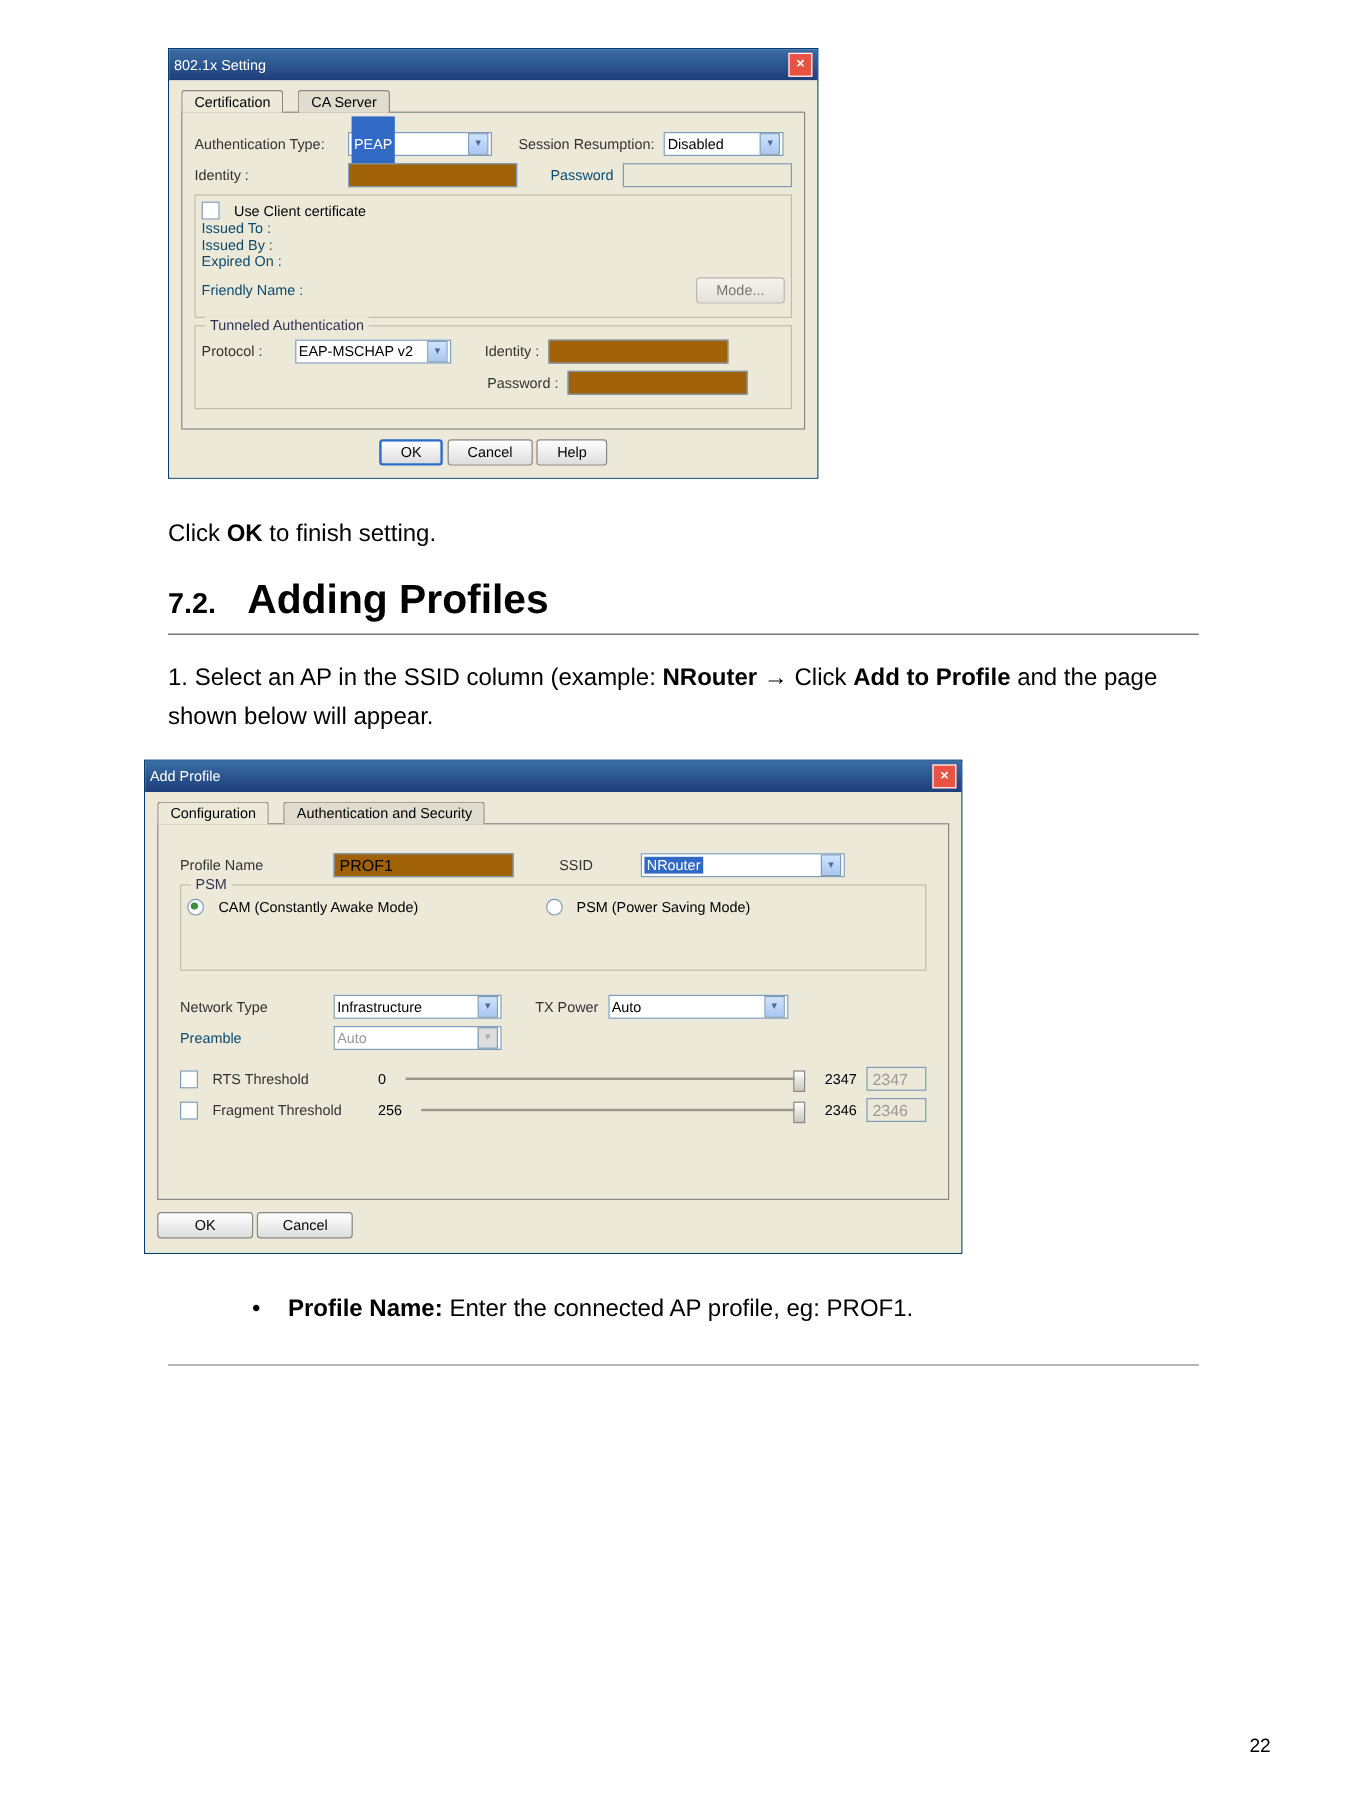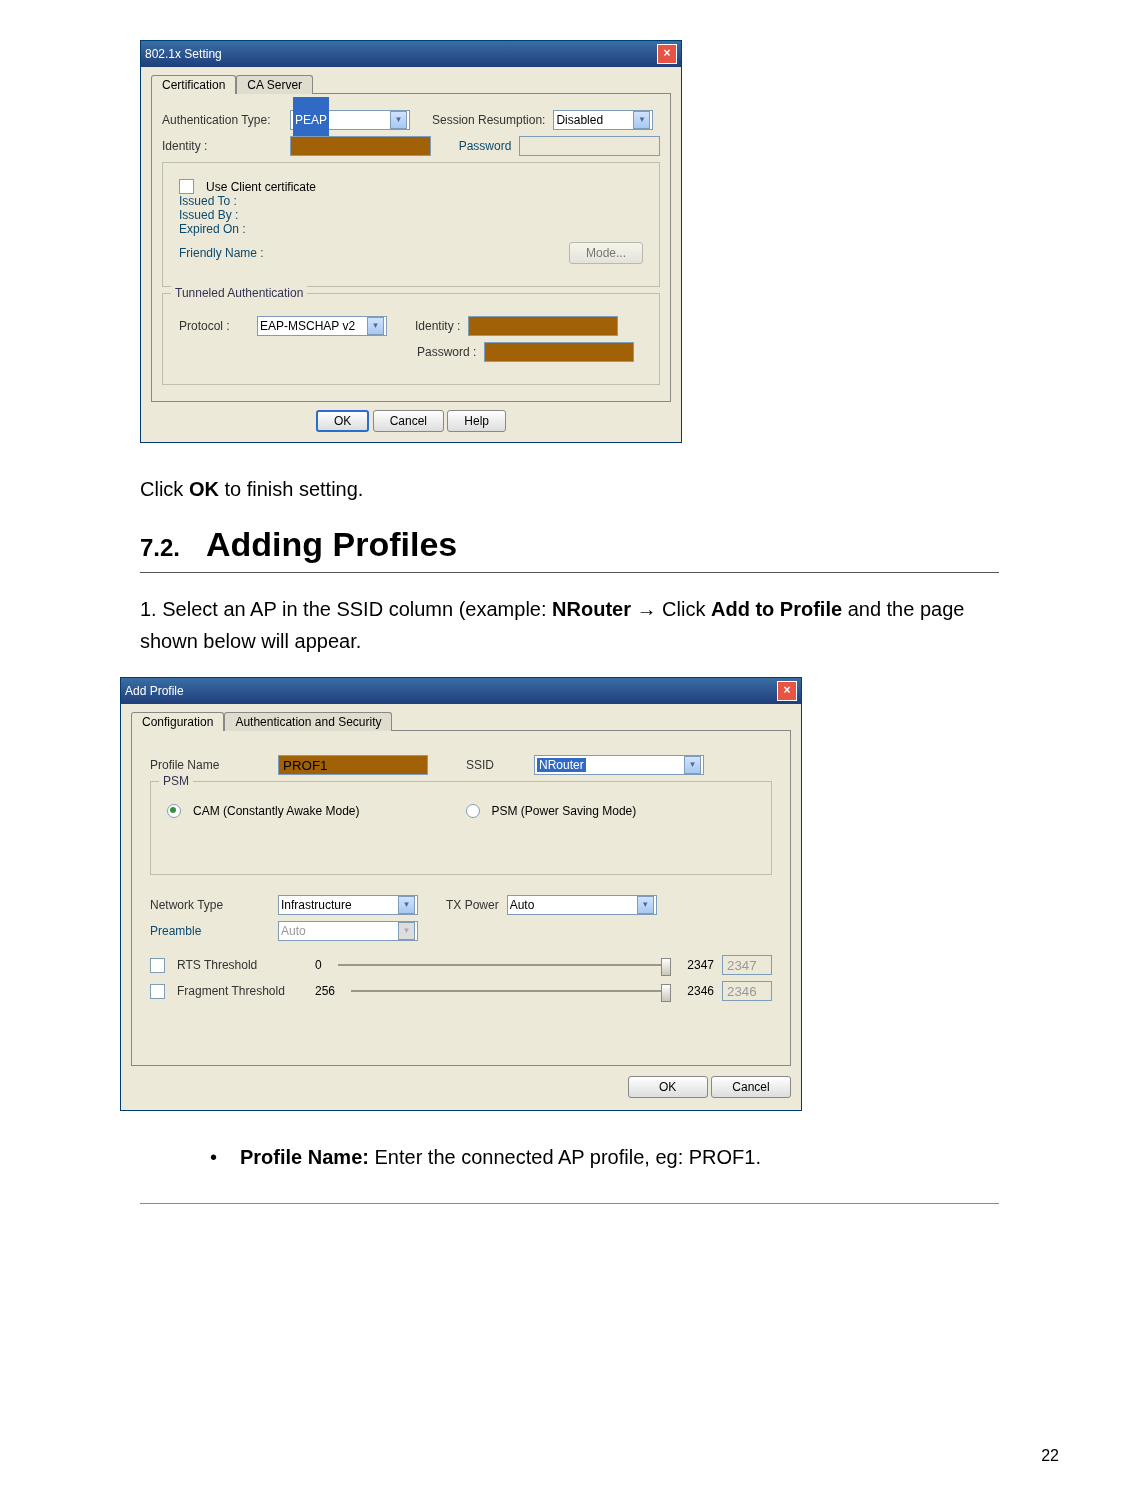--- a/index.html
+++ b/index.html
@@ -11,34 +11,34 @@
   .body{font-size:20px;line-height:1.6}
   .bold{font-weight:bold}
   .bullet-row{display:flex;margin-left:70px}
   .bullet-dot{width:30px}
 
   
   .dlg{border:1px solid #003c74;font-size:12px;margin-bottom:30px;font-family:Tahoma,Arial,sans-serif}
   .titlebar{background:linear-gradient(#3a6ea5,#1e3e7b);color:#fff;padding:3px 4px;display:flex;justify-content:space-between;align-items:center}
   .closebtn{width:18px;height:18px;background:#e85444;border:1px solid #fff;color:#fff;text-align:center;line-height:16px;font-weight:bold;font-size:12px}
   .dlg-body{background:#ece9d8;padding:8px 10px}
-  .tabstrip{display:flex;gap:0;margin-bottom:-1px}
+  .tabstrip{display:flex;gap:12px;margin-bottom:-1px}
   .tab{border:1px solid #888;border-bottom:none;padding:2px 10px;background:#ece9d8;border-radius:3px 3px 0 0;font-size:12px}
   .tab.sel{background:#ece9d8;position:relative;z-index:2}
   .tab.unsel{background:#e0ddcf}
   .panel{border:1px solid #888;padding:10px;background:#ece9d8}
   .fieldrow{display:flex;align-items:center;gap:8px;margin:6px 0}
   .lbl{min-width:120px;color:#333}
   .lbl.dis{color:#0c4a6e}
   .xp-input{border:1px solid #7f9db9;background:#a16207;height:20px;padding:0 4px;box-sizing:border-box}
   .xp-input.dis{background:#ece9d8;color:#999}
   .xp-select{border:1px solid #7f9db9;background:#fff;height:20px;display:flex;align-items:center;justify-content:space-between;padding:0 2px;box-sizing:border-box}
   .xp-select .arrow{background:linear-gradient(#cfe3ff,#a9c7f0);border:1px solid #7f9db9;width:15px;height:16px;text-align:center;line-height:14px;font-size:9px;color:#4a6a99}
   .xp-select.dis .arrow{background:#ddd;color:#aaa}
-  .grp{border:1px solid #bfbdae;padding:16px;margin:6px 0;position:relative}
+  .grp{border:1px solid #bfbdae;padding:5px;margin:6px 0;position:relative}
   .grp .legend{position:absolute;top:-8px;left:8px;background:#ece9d8;padding:0 4px;color:#335;font-size:12px}
   .xp-btn{border:1px solid #888;border-radius:3px;padding:1px 16px;background:linear-gradient(#fff,#ddd);height:22px;box-sizing:border-box;display:inline-flex;align-items:center;justify-content:center}
   .xp-btn.default{border:2px solid #2a6dd0}
   .checkbox{display:inline-block;width:13px;height:13px;border:1px solid #7f9db9;background:#fff;margin-right:4px;vertical-align:middle}
   .radio{display:inline-block;width:12px;height:12px;border:1px solid #7f9db9;border-radius:50%;background:#fff;margin-right:4px;vertical-align:middle;position:relative}
   .radio.sel::after{content:"";position:absolute;left:2px;top:2px;width:6px;height:6px;border-radius:50%;background:#3b8e3b}
   .slider-track{height:2px;background:#9a988c;flex:1;position:relative;margin:0 8px}
   .slider-thumb{position:absolute;top:-6px;width:8px;height:16px;background:linear-gradient(#fff,#c9c7b8);border:1px solid #888}
 </style>
 </head>
@@ -197,21 +197,21 @@
           <span class="lbl" style="min-width:130px">Fragment Threshold</span>
           <span>256</span>
           <div class="slider-track">
               <div class="slider-thumb" style="right:0"></div>
             </div>
           <span>2346</span>
           <input class="xp-input dis" style="width: 50px; color: rgb(153, 153, 153);" value="2346">
         </div>
         <div style="height:40px"></div>
       </div>
-      <div style="text-align:right;padding:10px 0 4px 0">
+      <div style="text-align:left;padding:10px 0 4px 0">
         <span class="xp-btn" style="min-width:80px">OK</span>
         <span class="xp-btn" style="min-width:80px">Cancel</span>
       </div>
     </div>
   </div>
 
   <div class="bullet-row body">
     <span class="bullet-dot">•</span>
     <div>
       <span class="bold">Profile Name:</span><span> Enter the connected AP profile, eg: PROF1.</span>

